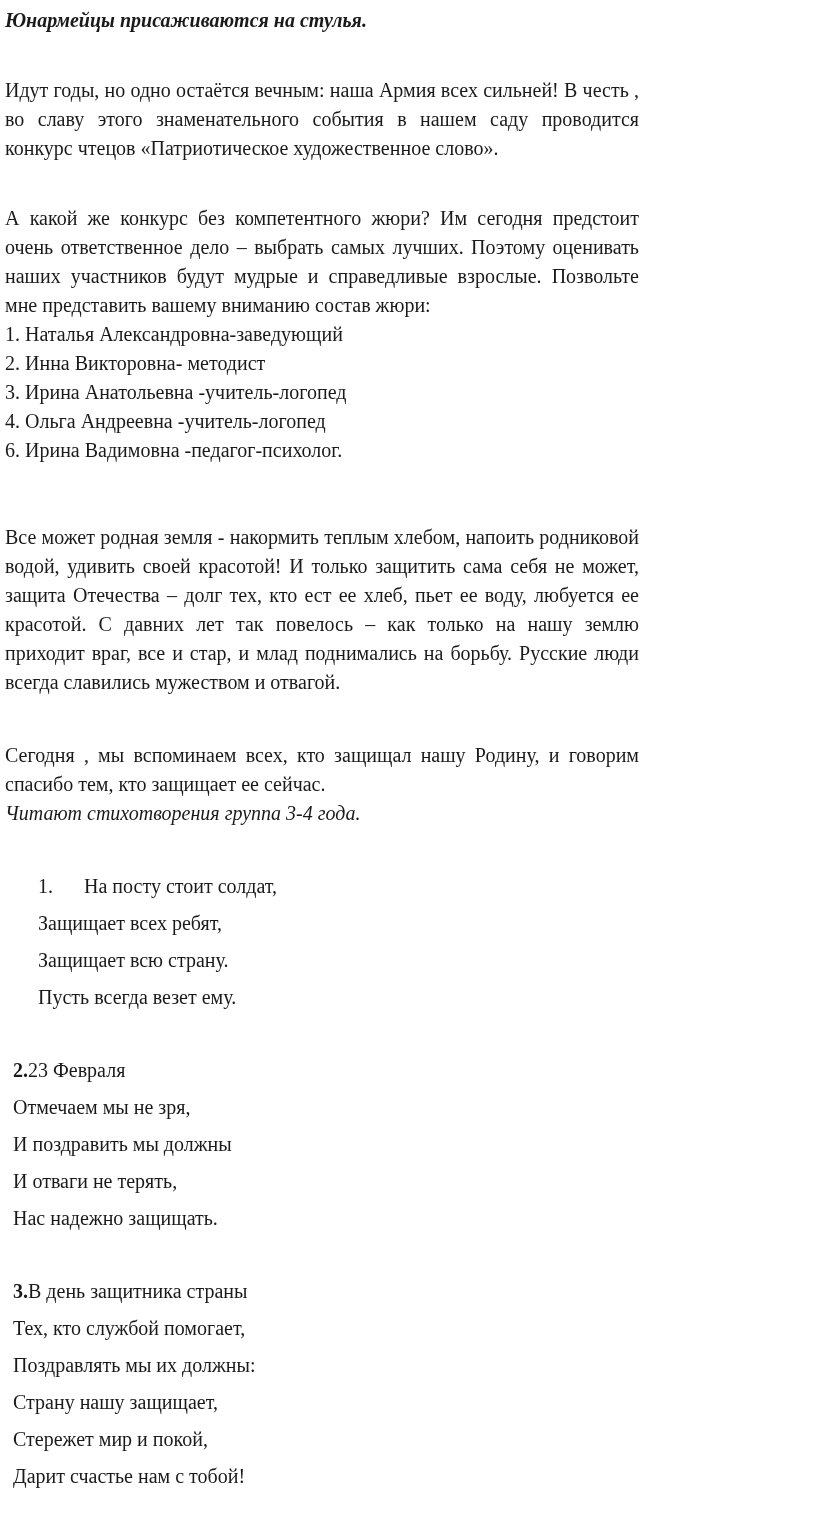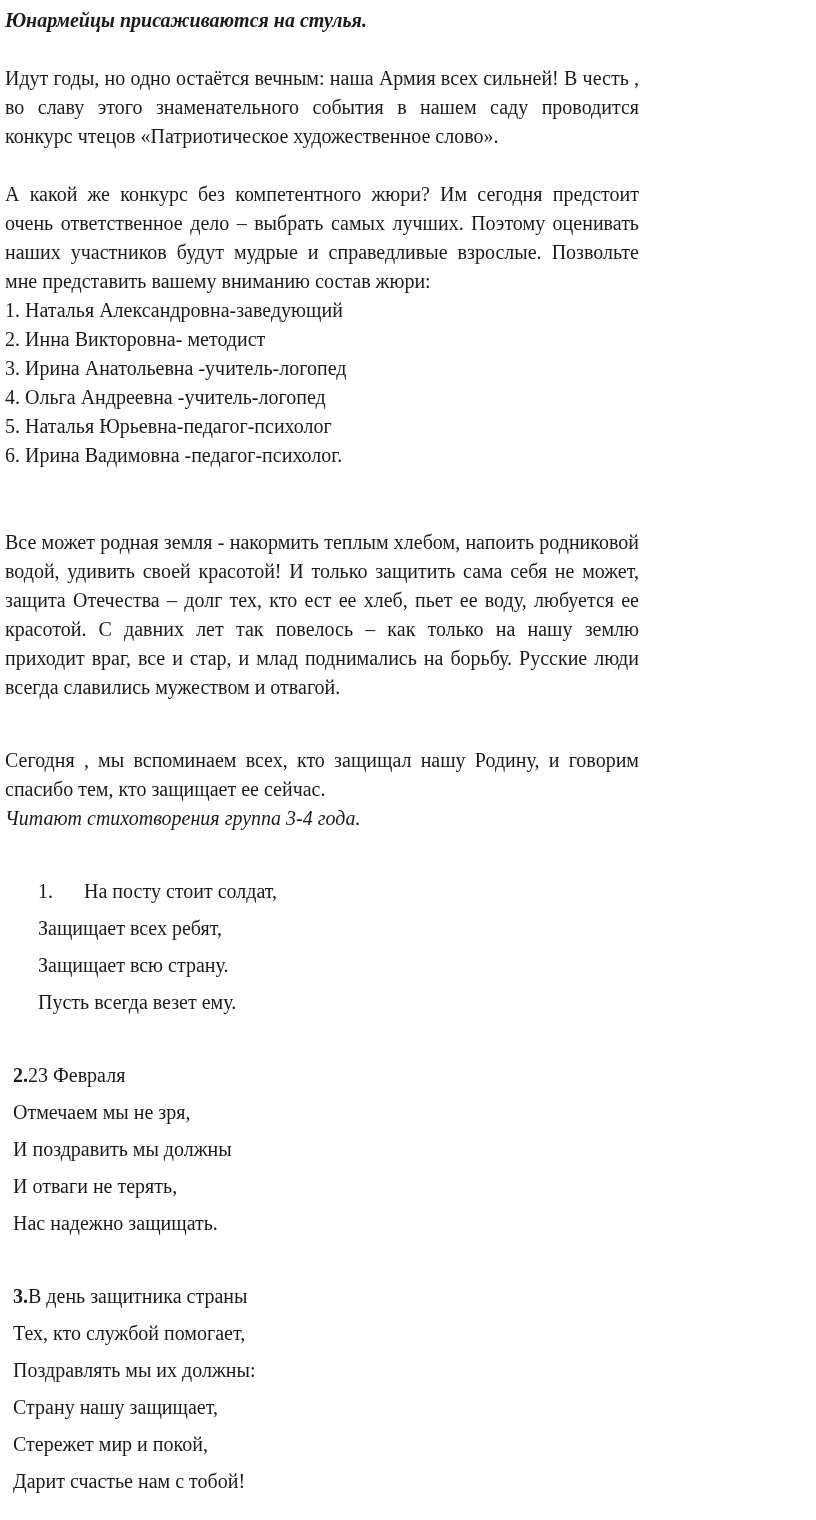--- a/index.html
+++ b/index.html
@@ -9,21 +9,21 @@
     min-height: 1520px;
     font-family: "Liberation Serif", "DejaVu Serif", serif;
     font-size: 20px;
     line-height: 29px;
     color: #1a1a1a;
     overflow: hidden;
   }
   .page { padding: 6px 5px 0 5px; width: 644px; }
   .stage { font-weight: 700; font-style: italic; }
   .para { text-align: justify; }
-  .mt-1  { margin-top: 29px; }
+  .mt-1  { margin-top: 41px; }
   .mt-15 { margin-top: 44px; }
   .mt-2  { margin-top: 58px; }
   .jury-list p { margin: 0; }
   .italic-note { font-style: italic; }
   .poem p { margin: 8px; }
   .poem-indent { margin-left: 25px; }
   .num-gap { display: inline-block; width: 46px; }
   .poem-num-bold { font-weight: 700; }
 </style>
 </head>
@@ -35,21 +35,20 @@
 
   <p class="para mt-1">Идут годы, но одно остаётся вечным: наша Армия всех сильней! В честь , во славу этого знаменательного события в нашем саду проводится конкурс чтецов «Патриотическое художественное слово».</p>
 
   <p class="para mt-1">А какой же конкурс без компетентного жюри? Им сегодня предстоит очень ответственное дело – выбрать самых лучших. Поэтому оценивать наших участников будут мудрые и справедливые взрослые. Позвольте мне представить вашему вниманию состав жюри:</p>
 
   <div class="jury-list">
     <p>1. Наталья Александровна-заведующий</p>
     <p>2. Инна Викторовна- методист</p>
     <p>3. Ирина Анатольевна -учитель-логопед</p>
     <p>4. Ольга Андреевна -учитель-логопед</p>
-    <p>5. Наталья Юрьевна-педагог-психолог</p>
     <p>6. Ирина Вадимовна -педагог-психолог.</p>
   </div>
 
   <p class="para mt-2">Все может родная земля - накормить теплым хлебом, напоить родниковой водой, удивить своей красотой! И только защитить сама себя не может, защита Отечества – долг тех, кто ест ее хлеб, пьет ее воду, любуется ее красотой. С давних лет так повелось – как только на нашу землю приходит враг, все и стар, и млад поднимались на борьбу. Русские люди всегда славились мужеством и отвагой.</p>
 
   <p class="para mt-15">Сегодня , мы вспоминаем всех, кто защищал нашу Родину, и говорим спасибо тем, кто защищает ее сейчас.</p>
 
   <p class="italic-note">Читают стихотворения группа 3-4 года.</p>
 
   <div class="poem poem-indent mt-15">

